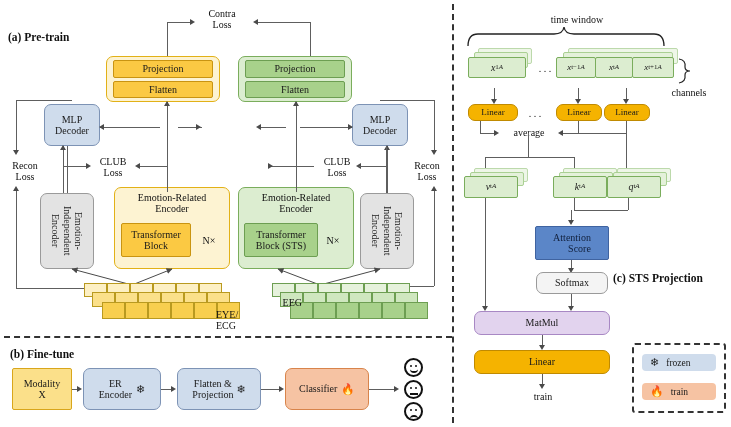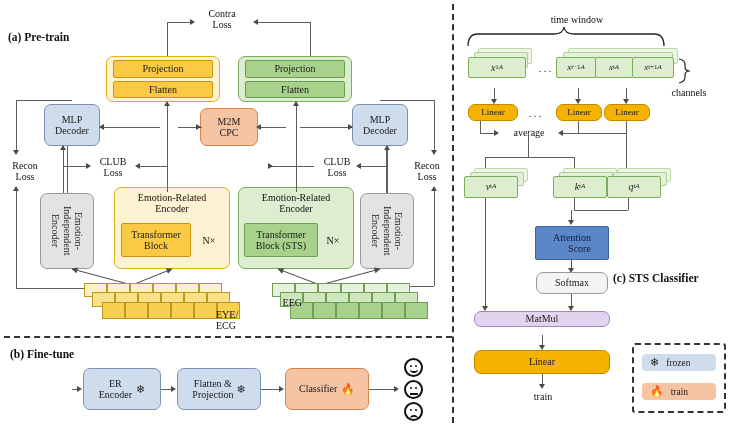--- a/index.html
+++ b/index.html
@@ -123,22 +123,20 @@
   <div class="ah l" style="left:253px; top:19px;"></div>
 
   <div class="box cream" style="left:106px; top:56px; width:114px; height:46px;"></div>
   <div class="box gold sq" style="left:113px; top:60px; width:100px; height:18px;">Projection</div>
   <div class="box gold sq" style="left:113px; top:81px; width:100px; height:17px;">Flatten</div>
 
   <div class="box lgreen" style="left:238px; top:56px; width:114px; height:46px;"></div>
   <div class="box mgreen sq" style="left:245px; top:60px; width:100px; height:18px;">Projection</div>
   <div class="box mgreen sq" style="left:245px; top:81px; width:100px; height:17px;">Flatten</div>
 
-  <div class="box peach" style="left:200px; top:108px; width:58px; height:38px;">M2M
-CPC</div>
 
   <div class="box blue" style="left:44px; top:104px; width:56px; height:42px;">MLP
 Decoder</div>
   <div class="box blue" style="left:352px; top:104px; width:56px; height:42px;">MLP
 Decoder</div>
 
   <div class="box gray" style="left:40px; top:193px; width:54px; height:76px;">
     <span class="vert">Emotion-
 Independent
 Encoder</span>
@@ -285,20 +283,22 @@
       <div class="cell g" style="width:23px;height:17px;background:#a8d18b;"></div>
       <div class="cell g" style="width:23px;height:17px;background:#a8d18b;"></div>
       <div class="cell g" style="width:23px;height:17px;background:#a8d18b;"></div>
       <div class="cell g" style="width:23px;height:17px;background:#a8d18b;"></div>
     </div>
   </div>
   <div class="lbl" style="left:268px; top:297px; width:34px; text-align:right;">EEG</div>
 
   <div class="lbl ttl" style="left:10px; top:348px;">(b) Fine-tune</div>
 
+  <div class="box yellowb sq" style="left:12px; top:368px; width:60px; height:42px; border-radius:2px; background:#fbe08a; border-color:#d9a61b;">Modality
+X</div>
 
   <div class="box blue" style="left:83px; top:368px; width:78px; height:42px;">
     <span style="white-space:pre-line;">ER
 Encoder</span>
     <span class="ico" style="margin-left:4px;">❄</span>
   </div>
 
   <div class="box blue" style="left:177px; top:368px; width:84px; height:42px;">
     <span style="white-space:pre-line;">Flatten &amp;
 Projection</span>
@@ -328,21 +328,21 @@
     <div class="eye a"></div>
       <div class="eye b"></div>
       <div class="mouth m-flat"></div>
   </div>
   <div class="face" style="left:404px; top:402px;">
     <div class="eye a"></div>
       <div class="eye b"></div>
       <div class="mouth m-frown"></div>
   </div>
 
-  <div class="lbl ttl" style="left:613px; top:272px;">(c) STS Classifier</div>
+  <div class="lbl ttl" style="left:613px; top:272px;">(c) STS Projection</div>
 
   <div class="lbl" style="left:530px; top:14px; width:94px;">time window</div>
 
   <svg class="abs" style="left:466px; top:26px; width:200px; height:22px;" viewBox="0 0 200 22">
     <path d="M2,20 Q2,8 12,8 L88,8 Q97,8 98,1 Q99,8 108,8 L188,8 Q198,8 198,20" fill="none" stroke="#222" stroke-width="1.3"></path>
   </svg>
 
   <div class="abs" style="left:468px; top:48px; width:70px; height:36px;">
     <div class="box lgreen sq" style="left:10px; top:0; width:54px; height:16px; background:#eef6e8; border-color:#bcd9ab;"></div>
     <div class="box lgreen sq" style="left:6px; top:4px; width:54px; height:16px; background:#e4f1da; border-color:#aad093;"></div>
@@ -438,21 +438,21 @@
   <div class="ln v" style="left:571px; top:260px; height:10px;"></div>
   <div class="av d" style="left:568px; top:268px;"></div>
 
   <div class="box white" style="left:536px; top:272px; width:72px; height:22px;">Softmax</div>
 
   <div class="ln v" style="left:571px; top:294px; height:14px;"></div>
   <div class="av d" style="left:568px; top:306px;"></div>
   <div class="ln v" style="left:485px; top:198px; height:110px;"></div>
   <div class="av d" style="left:482px; top:306px;"></div>
 
-  <div class="box purple" style="left:474px; top:311px; width:136px; height:16px;">MatMul</div>
+  <div class="box purple" style="left:474px; top:311px; width:136px; height:24px;">MatMul</div>
 
   <div class="ln v" style="left:542px; top:335px; height:12px;"></div>
   <div class="av d" style="left:539px; top:345px;"></div>
 
   <div class="box orange" style="left:474px; top:350px; width:136px; height:24px;">Linear</div>
 
   <div class="ln v" style="left:542px; top:374px; height:12px;"></div>
   <div class="av d" style="left:539px; top:384px;"></div>
   <div class="lbl" style="left:518px; top:391px; width:50px;">train</div>
 

